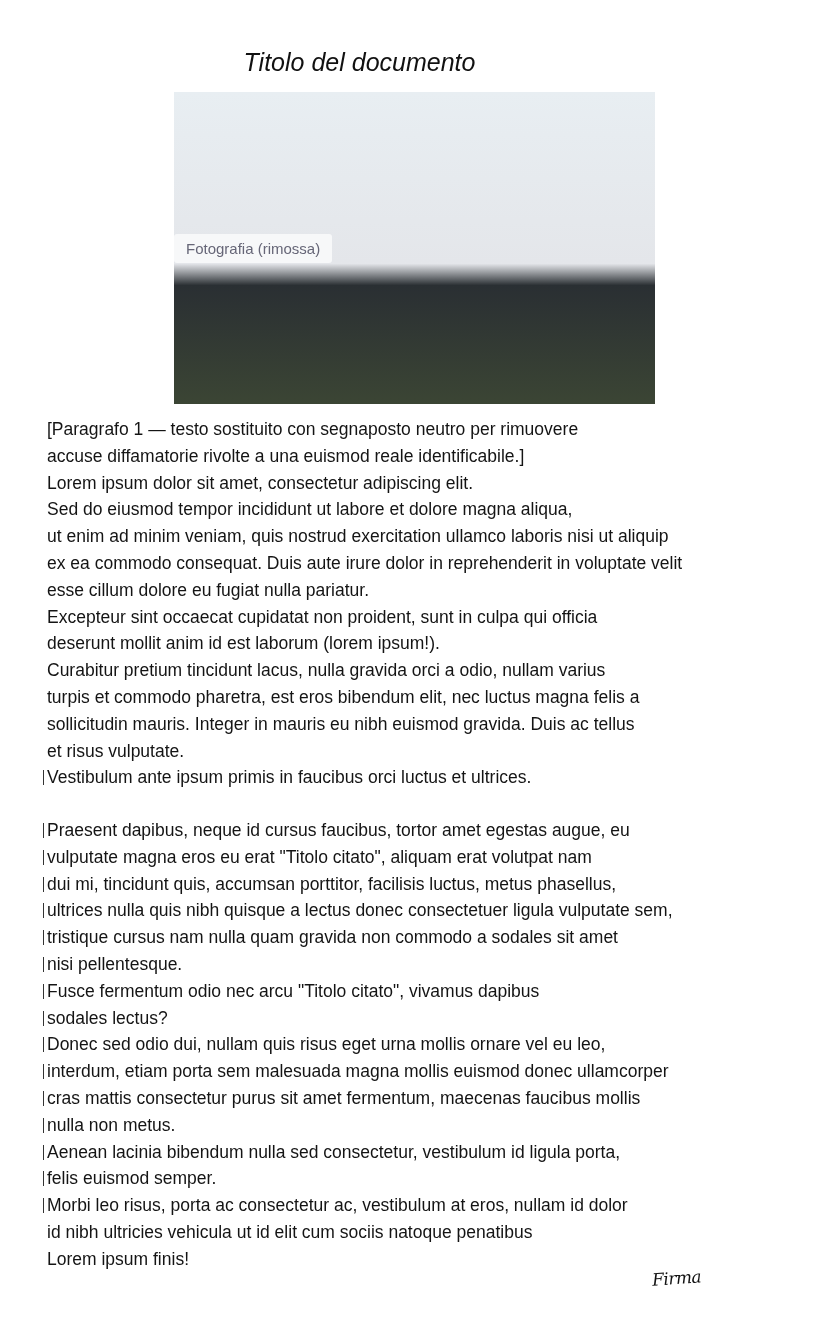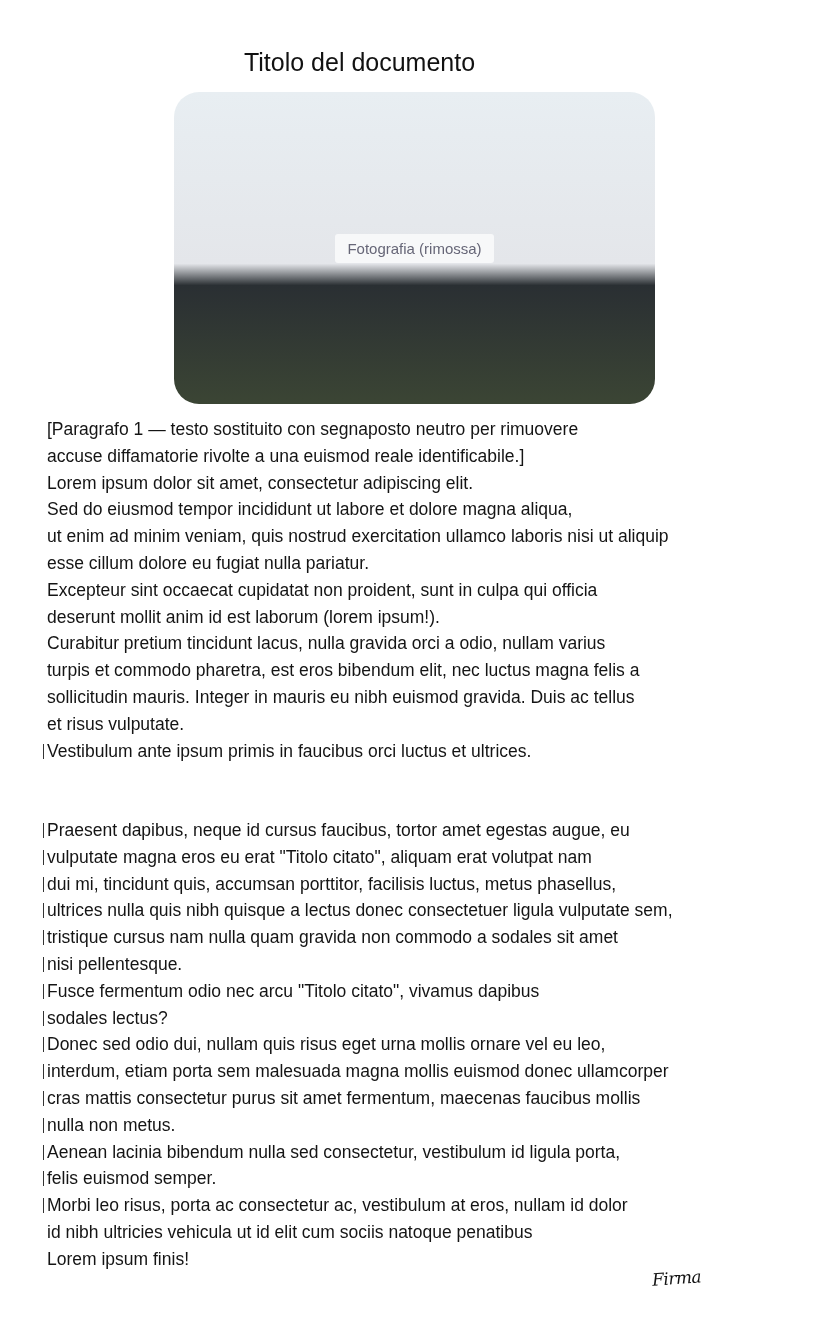--- a/index.html
+++ b/index.html
@@ -1,22 +1,22 @@
 <!DOCTYPE html>
 <html><head>
   <meta charset="utf-8">
   <style>
     html, body { margin: 0; padding: 0; background: #ffffff; }
     body { width: 823px; height: 1326px; position: relative; overflow: hidden;
            font-family: "Liberation Sans", "DejaVu Sans", sans-serif; color: #111; }
     .title { position: absolute; top: 48px; left: 0; width: 719px; text-align: center;
-             font-size: 25px; color: #111; }
+             font-size: 25px; color: #111; font-style: italic; }
     .photo { position: absolute; top: 92px; left: 174px; width: 481px; height: 312px;
              background: linear-gradient(180deg, #e8eef2 0%, #e4e6ea 55%, #2a2f33 62%, #3b4534 100%);
-             display: flex; align-items: center; justify-content: center; border-radius: 25px; }
+             display: flex; align-items: center; justify-content: flex-start; }
     .photo-label { color: #667; font-size: 15px; background: rgba(255,255,255,0.7);
                    padding: 6px 12px; border-radius: 3px; }
     .block { position: absolute; left: 46px; width: 740px; font-size: 17.5px;
              line-height: 25.8px; color: #141414; }
     .block p { margin: 1px; white-space: nowrap; }
     .b1 { top: 416px; }
     .b2 { top: 817px; }
     .mark { display: inline-block; width: 1px; height: 15px; background: #333;
             margin-left: -4px; margin-right: 3px; vertical-align: -2px; }
     .sig { position: absolute; left: 652px; top: 1268px; font-family: "DejaVu Serif", serif;
@@ -31,20 +31,21 @@
 <div class="photo">
   <span class="photo-label">Fotografia (rimossa)</span>
 </div>
 
 <div class="block b1">
   <p>[Paragrafo 1 — testo sostituito con segnaposto neutro per rimuovere</p>
   <p>accuse diffamatorie rivolte a una euismod reale identificabile.]</p>
   <p>Lorem ipsum dolor sit amet, consectetur adipiscing elit.</p>
   <p>Sed do eiusmod tempor incididunt ut labore et dolore magna aliqua,</p>
   <p>ut enim ad minim veniam, quis nostrud exercitation ullamco laboris nisi ut aliquip</p>
+  <p>ex ea commodo consequat. Duis aute irure dolor in reprehenderit in voluptate velit</p>
   <p>esse cillum dolore eu fugiat nulla pariatur.</p>
   <p>Excepteur sint occaecat cupidatat non proident, sunt in culpa qui officia</p>
   <p>deserunt mollit anim id est laborum (lorem ipsum!).</p>
   <p>Curabitur pretium tincidunt lacus, nulla gravida orci a odio, nullam varius</p>
   <p>turpis et commodo pharetra, est eros bibendum elit, nec luctus magna felis a</p>
   <p>sollicitudin mauris. Integer in mauris eu nibh euismod gravida. Duis ac tellus</p>
   <p>et risus vulputate.</p>
   <p><span class="mark"></span><span>Vestibulum ante ipsum primis in faucibus orci luctus et ultrices.</span></p>
 </div>
 

